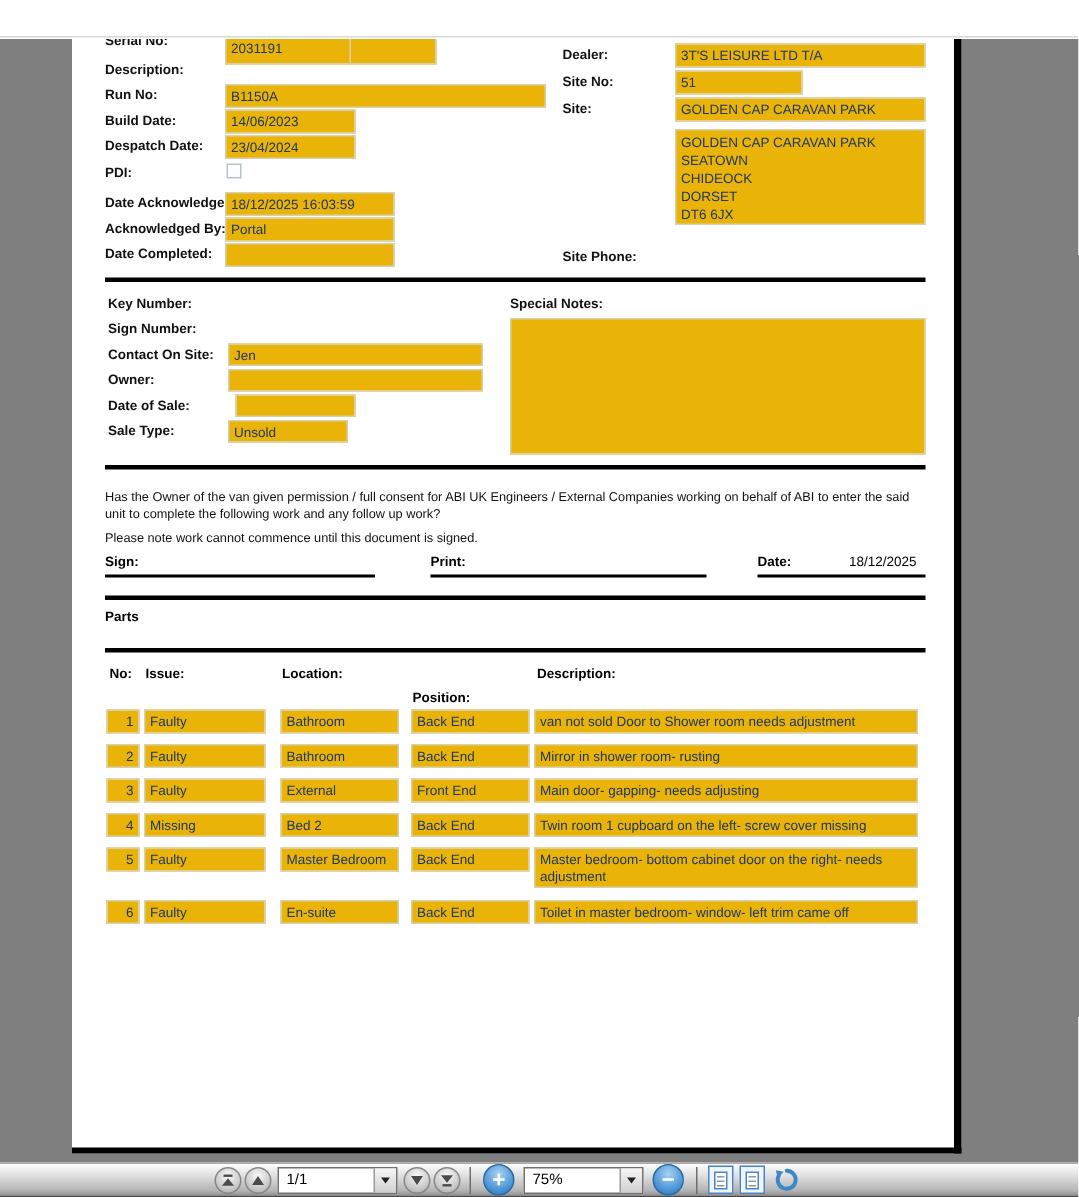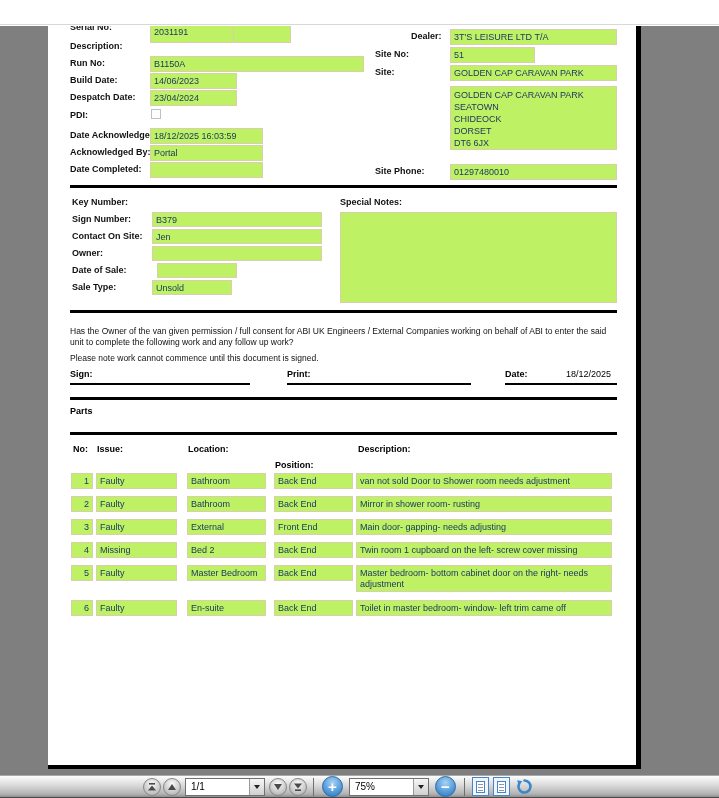--- a/index.html
+++ b/index.html
@@ -7,21 +7,21 @@
   #root { position:relative; width:719px; height:798px; background:#fff; }
 
   .top-band { position:absolute; left:0; top:0; width:719px; height:25px; background:#ffffff; border-bottom:1px solid #d8d8d8; }
 
   .viewer { position:absolute; left:0; top:26px; width:719px; height:749px; background:#7f7f7f; overflow:hidden; }
 
   .page { position:absolute; left:48px; top:-1px; width:593px; height:744px; background:#fff;
           border-right:5px solid #000; border-bottom:4px solid #000; overflow:hidden; }
 
   .lbl { position:absolute; font-size:9px; font-weight:600; color:#111; white-space:nowrap; }
-  .fbox { position:absolute; background:#bef264; border:1px solid #d8d0ac; font-size:9px; color:#1f3864;
+  .fbox { position:absolute; background:#eab308; border:1px solid #d8d0ac; font-size:9px; color:#1f3864;
           padding:2px 0 0 3px; white-space:nowrap; overflow:hidden; }
   .fbox.noborder-top { border-top:none; }
   .multiline { white-space:pre-line; line-height:12px; }
   .wrap { white-space:normal; line-height:11px; }
   .hr { position:absolute; background:#000; height:3px; }
   .thinline { position:absolute; background:#000; height:2px; }
   .smalltext { position:absolute; font-size:8.5px; color:#111; line-height:11px; }
   .boldlbl { position:absolute; font-size:9px; font-weight:bold; color:#000; white-space:nowrap; }
   .checkbox { position:absolute; width:10px; height:10px; background:#fdfdfd; border:1px solid #b9c3cc; }
 
@@ -79,44 +79,42 @@
 
       <div class="lbl" style="left:22px; top:105px;">Date Acknowledged:</div>
       <div class="fbox" style="left:102px; top:103px; width:113px; height:16px;">18/12/2025 16:03:59</div>
 
       <div class="lbl" style="left:22px; top:122px;">Acknowledged By:</div>
       <div class="fbox" style="left:102px; top:120px; width:113px; height:16px;">Portal</div>
 
       <div class="lbl" style="left:22px; top:139px;">Date Completed:</div>
       <div class="fbox" style="left:102px; top:137px; width:113px; height:16px;"></div>
 
-      <div class="lbl" style="left:327px; top:6px;margin-left:36px;">Dealer:</div>
+      <div class="lbl" style="left:327px; top:6px;">Dealer:</div>
       <div class="fbox" style="left:402px; top:4px; width:167px; height:16px;">3T'S LEISURE LTD T/A</div>
 
       <div class="lbl" style="left:327px; top:24px;">Site No:</div>
       <div class="fbox" style="left:402px; top:22px; width:85px; height:16px;">51</div>
 
       <div class="lbl" style="left:327px; top:42px;">Site:</div>
       <div class="fbox" style="left:402px; top:40px; width:167px; height:16px;">GOLDEN CAP CARAVAN PARK</div>
 
       <div class="fbox multiline" style="left:402px; top:61px; width:167px; height:64px;">GOLDEN CAP CARAVAN PARK
 SEATOWN
 CHIDEOCK
 DORSET
 DT6 6JX</div>
 
       <div class="lbl" style="left:327px; top:141px;">Site Phone:</div>
-      <div class="fbox" style="left:402px; top:139px; width:167px; height:16px;">01297480010</div>
 
       <div class="hr" style="left:22px; top:160px; width:547px;"></div>
 
       <div class="lbl" style="left:24px; top:172px;">Key Number:</div>
 
       <div class="lbl" style="left:24px; top:189px;">Sign Number:</div>
-      <div class="fbox" style="left:104px; top:187px; width:170px; height:15px;">B379</div>
 
       <div class="lbl" style="left:24px; top:206px;text-align:center;">Contact On Site:</div>
       <div class="fbox" style="left:104px; top:204px; width:170px; height:15px;">Jen</div>
 
       <div class="lbl" style="left:24px; top:223px;">Owner:</div>
       <div class="fbox" style="left:104px; top:221px; width:170px; height:15px;"></div>
 
       <div class="lbl" style="left:24px; top:240px;">Date of Sale:</div>
       <div class="fbox" style="left:109px; top:238px; width:80px; height:15px;"></div>
 

